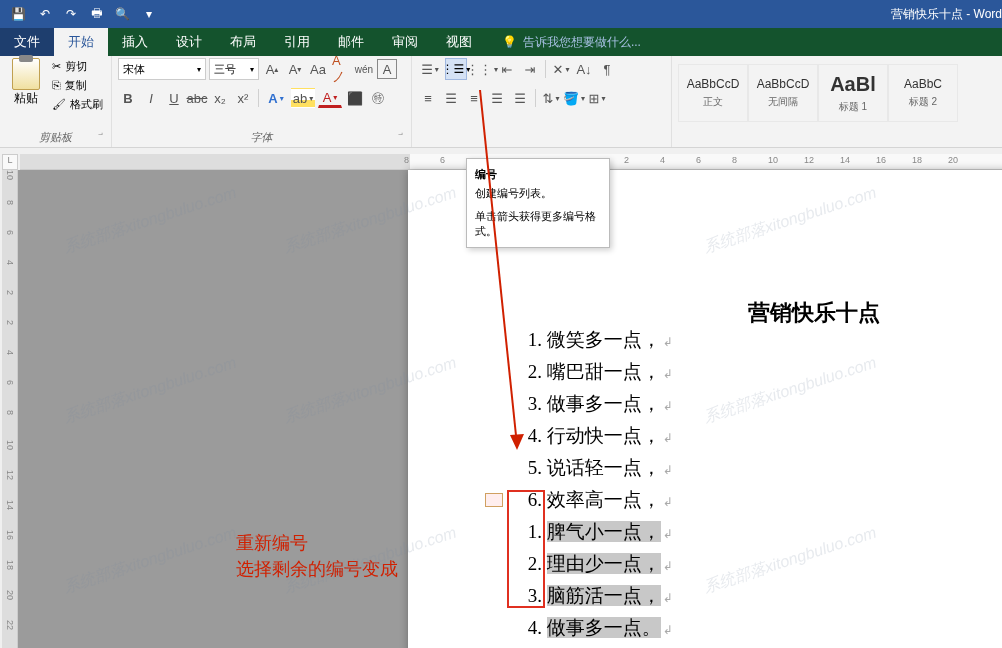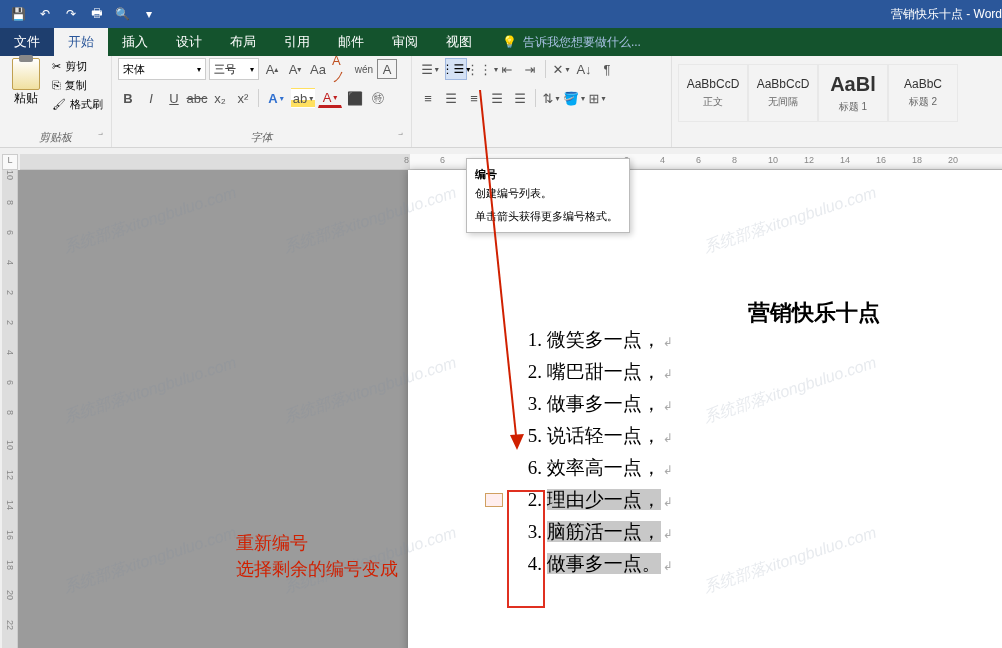--- a/index.html
+++ b/index.html
@@ -41,21 +41,21 @@
 .num-btn { width: 22px; height: 22px; display: inline-flex; align-items: center; justify-content: center; border: 1px solid #a0b8e0; background: #d5e2f5; cursor: pointer; }
 .dropdown-arrow::after { content: "▾"; font-size: 8px; margin-left: 2px; }
 
 .styles { display: flex; gap: 0; padding-top: 6px; }
 .style-box { width: 70px; height: 58px; border: 1px solid #e8e8e8; display: flex; flex-direction: column; align-items: center; justify-content: center; cursor: pointer; }
 .style-box.big .sample { font-size: 20px; font-weight: bold; }
 .style-box .sample { font-size: 12px; color: #333; }
 .style-box .name { font-size: 10px; color: #666; margin-top: 4px; }
 
 
-.tooltip { position: absolute; left: 466px; top: 158px; width: 164px; background: #fff; border: 1px solid #bbb; padding: 8px; font-size: 11px; box-shadow: 2px 2px 6px rgba(0,0,0,0.2); z-index: 5; }
+.tooltip { position: absolute; left: 466px; top: 158px; width: 144px; background: #fff; border: 1px solid #bbb; padding: 8px; font-size: 11px; box-shadow: 2px 2px 6px rgba(0,0,0,0.2); z-index: 5; }
 .tooltip .tt-title { font-weight: bold; margin-bottom: 4px; }
 
 
 .ruler-h { position: absolute; top: 154px; left: 20px; right: 0; height: 16px; background: #f9f9f9; border-bottom: 1px solid #ccc; display: flex; font-size: 9px; color: #888; }
 .ruler-h .dark { background: #ddd; height: 100%; }
 .ruler-h .num { position: absolute; top: 1px; }
 .ruler-corner { position: absolute; top: 154px; left: 2px; width: 16px; height: 16px; background: #f9f9f9; border: 1px solid #ccc; font-size: 9px; text-align: center; color: #888; }
 .ruler-v { position: absolute; top: 170px; left: 2px; width: 16px; bottom: 0; background: #ddd; border-right: 1px solid #ccc; }
 .ruler-v .num { position: absolute; left: 3px; font-size: 9px; color: #888; writing-mode: vertical-rl; }
 
@@ -266,22 +266,24 @@
     <span class="num" style="top: 450px;">22</span>
   </div>
 
 <div class="doc-bg">
   <div class="page">
     <div class="doc-title">营销快乐十点</div>
     <div class="list" id="list-container">
         <div class="item"><span style="display:inline-block;width:34px;text-align:right">1.</span> 微笑多一点，<span class="ret">↲</span></div>
         <div class="item"><span style="display:inline-block;width:34px;text-align:right">2.</span> 嘴巴甜一点，<span class="ret">↲</span></div>
         <div class="item"><span style="display:inline-block;width:34px;text-align:right">3.</span> 做事多一点，<span class="ret">↲</span></div>
+        <div class="item"><span style="display:inline-block;width:34px;text-align:right">4.</span> 行动快一点，<span class="ret">↲</span></div>
         <div class="item"><span style="display:inline-block;width:34px;text-align:right">5.</span> 说话轻一点，<span class="ret">↲</span></div>
         <div class="item"><span style="display:inline-block;width:34px;text-align:right">6.</span> 效率高一点，<span class="ret">↲</span></div>
+        <div class="item"><span style="display:inline-block;width:34px;text-align:right">1.</span> <span class="sel">脾气小一点，</span><span class="ret">↲</span></div>
         <div class="item"><span style="display:inline-block;width:34px;text-align:right">2.</span> <span class="sel">理由少一点，</span><span class="ret">↲</span></div>
         <div class="item"><span style="display:inline-block;width:34px;text-align:right">3.</span> <span class="sel">脑筋活一点，</span><span class="ret">↲</span></div>
         <div class="item"><span style="display:inline-block;width:34px;text-align:right">4.</span> <span class="sel">做事多一点。</span><span class="ret">↲</span></div>
         <div class="item"><span style="display:inline-block;width:34px"></span></div>
       </div>
     <div class="smart-tag"></div>
     <div class="redbox" style="left:99px;top:320px;width:38px;height:118px"></div>
   </div>
 </div>
 

